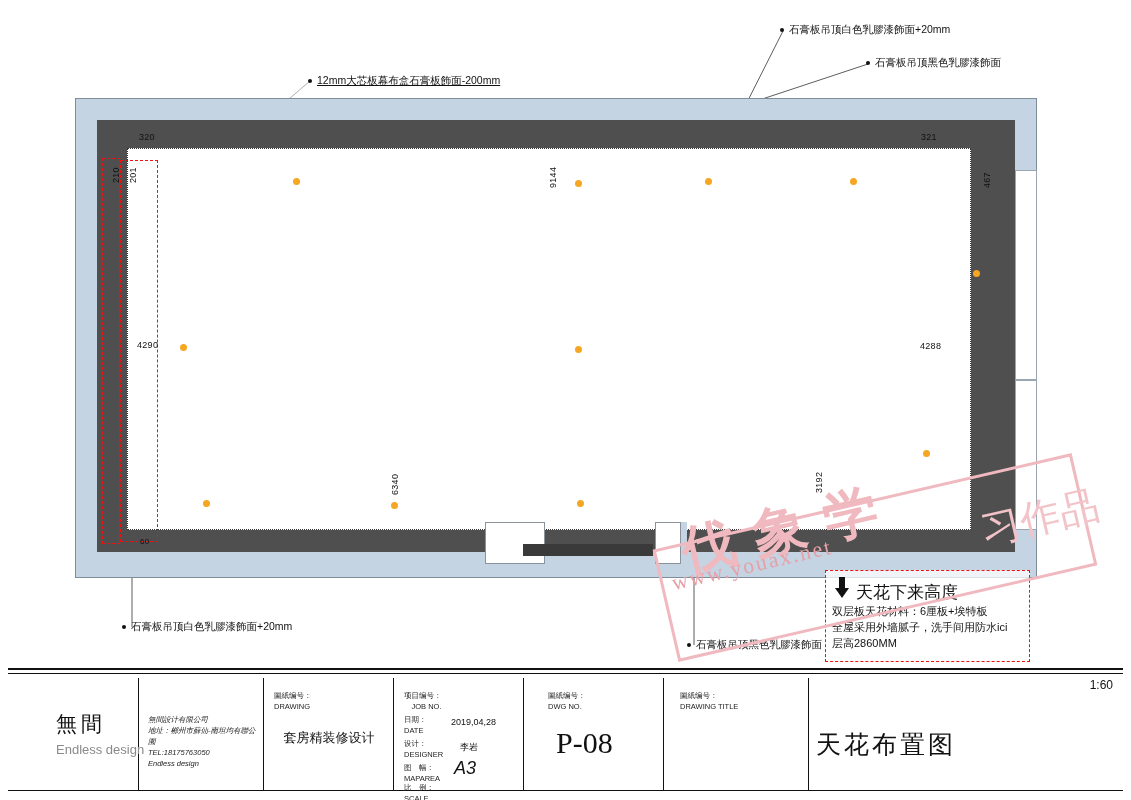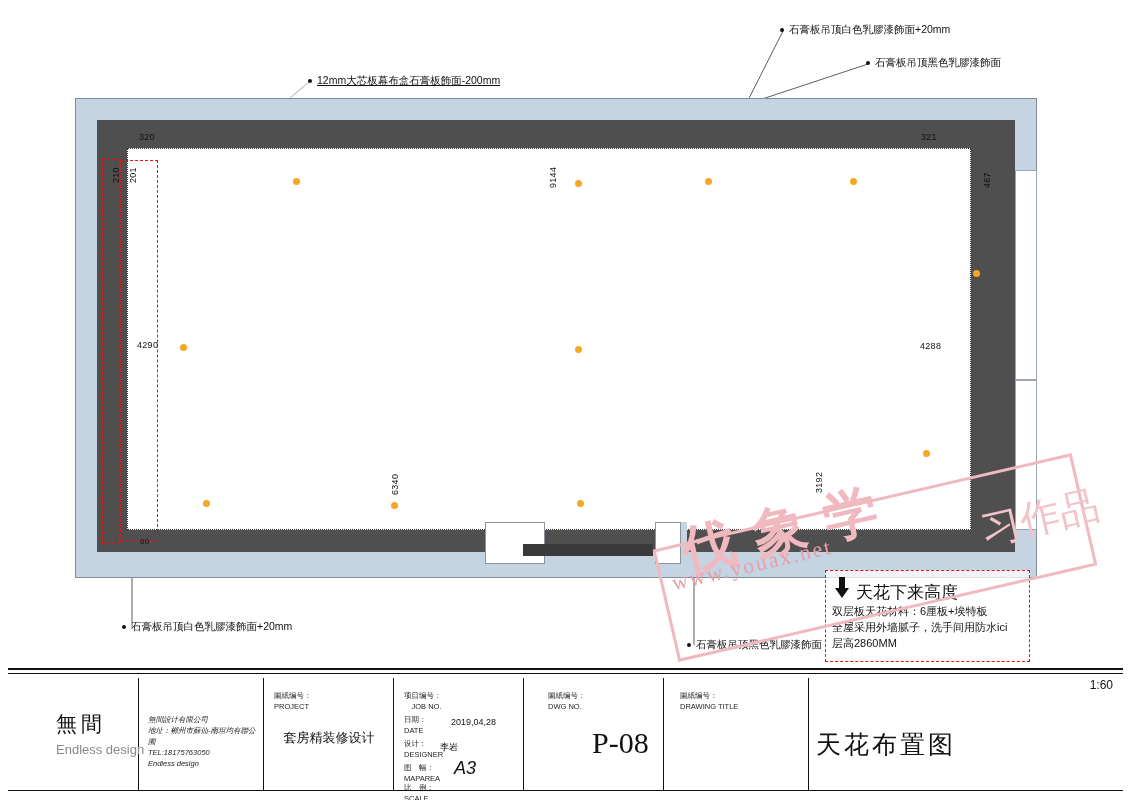--- a/index.html
+++ b/index.html
@@ -195,58 +195,58 @@
 
     <div class="cell" style="left:140px;top:46px;width:110px;font-style:italic;">
       <div>無間設计有限公司</div>
       <div>地址：郴州市蘇仙-南坦均有聯公園</div>
       <div>TEL:18175763050</div>
       <div>Endless design</div>
     </div>
 
     <div class="cell" style="left:266px;top:22px;">
       <div>圖紙编号：</div>
-      <div>PROJECT</div>
+      <div>DRAWING</div>
     </div>
     <div class="proj-cn" style="left:262px;top:60px;width:118px;">
       <div>套房精装修设计</div>
     </div>
 
     <div class="cell" style="left:396px;top:22px;text-align:right;">
       <div>项目编号：</div>
       <div>JOB NO.</div>
     </div>
     <div class="cell" style="left:396px;top:46px;">
       <div>日期：</div>
       <div>DATE</div>
     </div>
     <div class="date-val" style="left:443px;top:49px;">2019,04,28</div>
 
     <div class="cell" style="left:396px;top:70px;">
       <div>设计：</div>
       <div>DESIGNER</div>
     </div>
-    <div class="date-val" style="left:432px;top:73px;">李岩</div>
+    <div class="date-val" style="left:452px;top:73px;">李岩</div>
 
     <div class="cell" style="left:396px;top:94px;">
       <div>图　幅：</div>
       <div>MAPAREA</div>
     </div>
     <div class="a3" style="left:446px;top:90px;font-style:italic;">A3</div>
 
     <div class="cell" style="left:396px;top:114px;">
       <div>比　例：</div>
       <div>SCALE</div>
     </div>
 
     <div class="cell" style="left:540px;top:22px;">
       <div>圖紙编号：</div>
       <div>DWG NO.</div>
     </div>
-    <div class="dwgno" style="left:548px;top:58px;margin-left:36px;">P-08</div>
+    <div class="dwgno" style="left:548px;top:58px;">P-08</div>
 
     <div class="cell" style="left:672px;top:22px;">
       <div>圖紙编号：</div>
       <div>DRAWING TITLE</div>
     </div>
     <div class="title-cn" style="left:808px;top:60px;">天花布置图</div>
   </div>
 
 </div>
 

